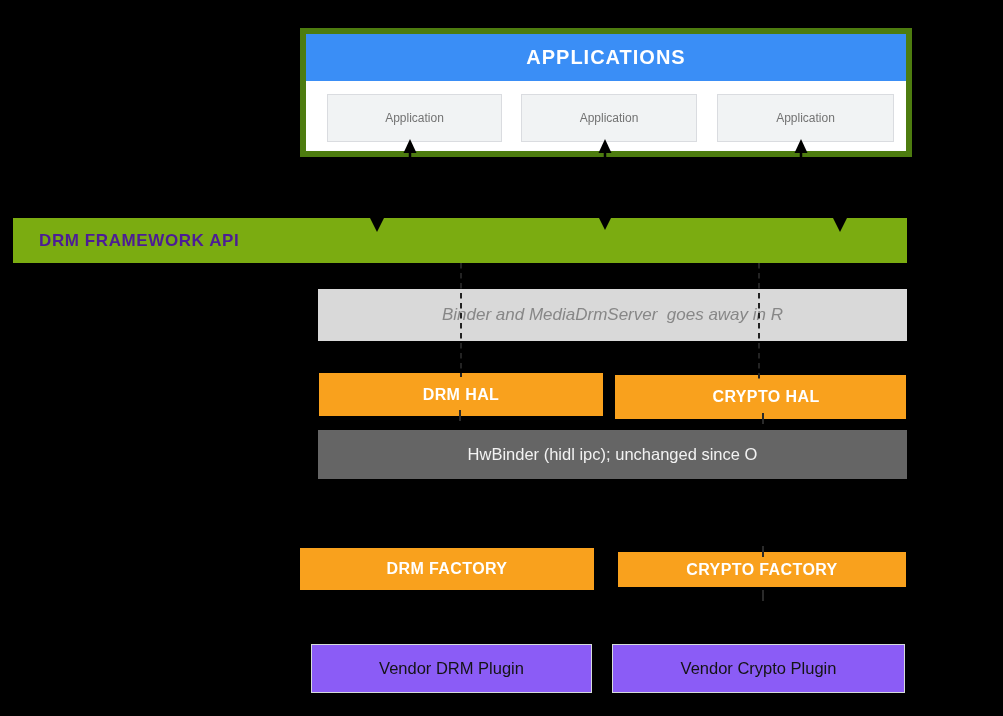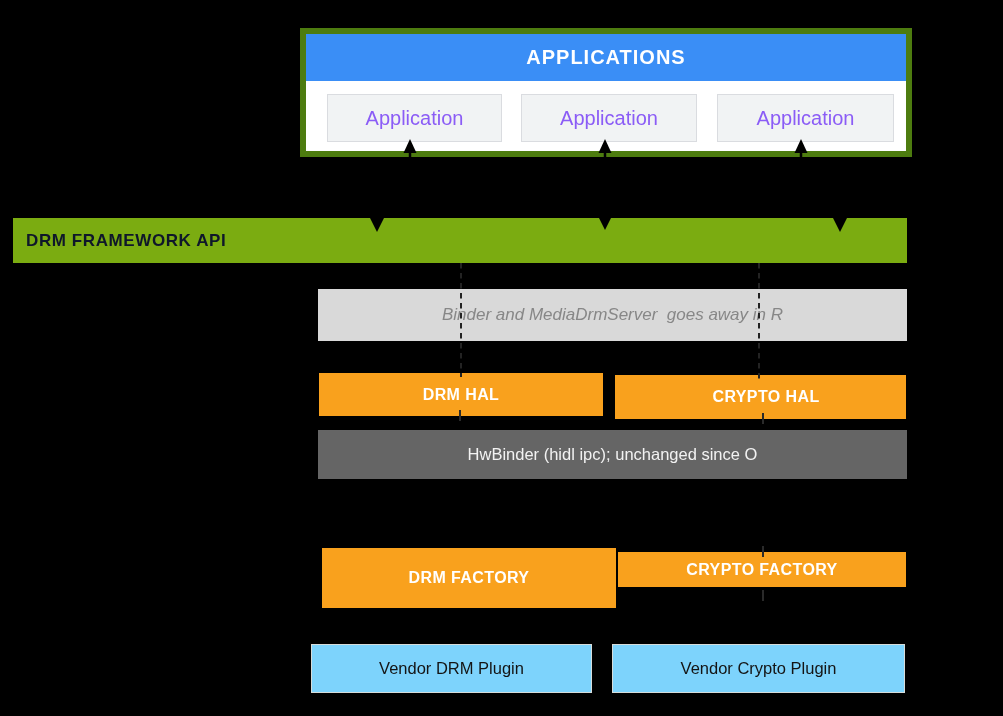--- a/index.html
+++ b/index.html
@@ -6,48 +6,48 @@
   body{width:1003px;height:716px;position:relative;overflow:hidden;
        font-family:"Liberation Sans",sans-serif;}
   .abs{position:absolute;box-sizing:border-box;}
   .center{display:flex;align-items:center;justify-content:center;}
 
   
   .apps-panel{left:300px;top:28px;width:612px;height:129px;background:#ffffff;
               border:6px solid #4d7c0f;}
   .apps-header{left:0;top:0;right:0;height:47px;background:#3a8ef6;color:#ffffff;
                font-size:20px;font-weight:bold;letter-spacing:1px;}
-  .app-box{background:#f1f3f4;border:1px solid #dadce0;color:#8b5cf6;font-size:20px;}
+  .app-box{background:#f1f3f4;border:1px solid #dadce0;color:#737373;font-size:12px;}
   .app-1{left:21px;top:60px;width:175px;height:48px;}
   .app-2{left:215px;top:60px;width:176px;height:48px;}
   .app-3{left:411px;top:60px;width:177px;height:48px;}
 
   
   .green-bar{left:13px;top:218px;width:894px;height:45px;background:#7bac11;
-             color:#0f172a;font-size:17px;font-weight:bold;letter-spacing:.6px;
-             display:flex;align-items:center;padding-left:13px;}
+             color:#4c1d95;font-size:17px;font-weight:bold;letter-spacing:.6px;
+             display:flex;align-items:center;padding-left:26px;}
 
   
   .binder-bar{left:318px;top:289px;width:589px;height:52px;background:#d9d9d9;
               color:#878787;font-size:17px;font-style:italic;white-space:pre;}
 
   
   .orange{background:#f9a11d;color:#ffffff;font-size:16px;font-weight:bold;
           letter-spacing:.4px;}
   .drm-hal{left:319px;top:373px;width:284px;height:43px;}
   .crypto-hal{left:615px;top:375px;width:291px;height:44px;padding-left:11px;}
-  .drm-factory{left:322px;top:548px;width:294px;height:60px;}
+  .drm-factory{left:300px;top:548px;width:294px;height:42px;}
   .crypto-factory{left:618px;top:552px;width:288px;height:35px;}
 
   
   .hwbinder{left:318px;top:430px;width:589px;height:49px;background:#656565;
             color:#f2f2f2;font-size:16.5px;}
 
   
-  .vendor{background:#7dd3fc;border:1.5px solid #d6dcda;color:#141414;font-size:16.5px;}
+  .vendor{background:#8b5cf6;border:1.5px solid #d6dcda;color:#141414;font-size:16.5px;}
   .vendor-drm{left:311px;top:644px;width:281px;height:49px;}
   .vendor-crypto{left:612px;top:644px;width:293px;height:49px;text-align:right;}
 
   
   .overlay{left:0;top:0;width:1003px;height:716px;pointer-events:none;z-index:10;}
 </style>
 </head>
 <body>
 
 <div class="abs apps-panel">

